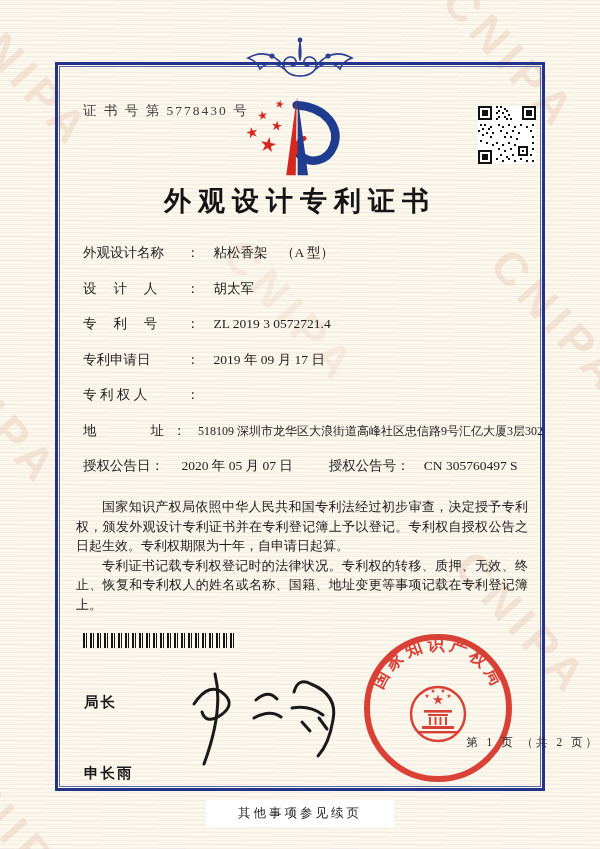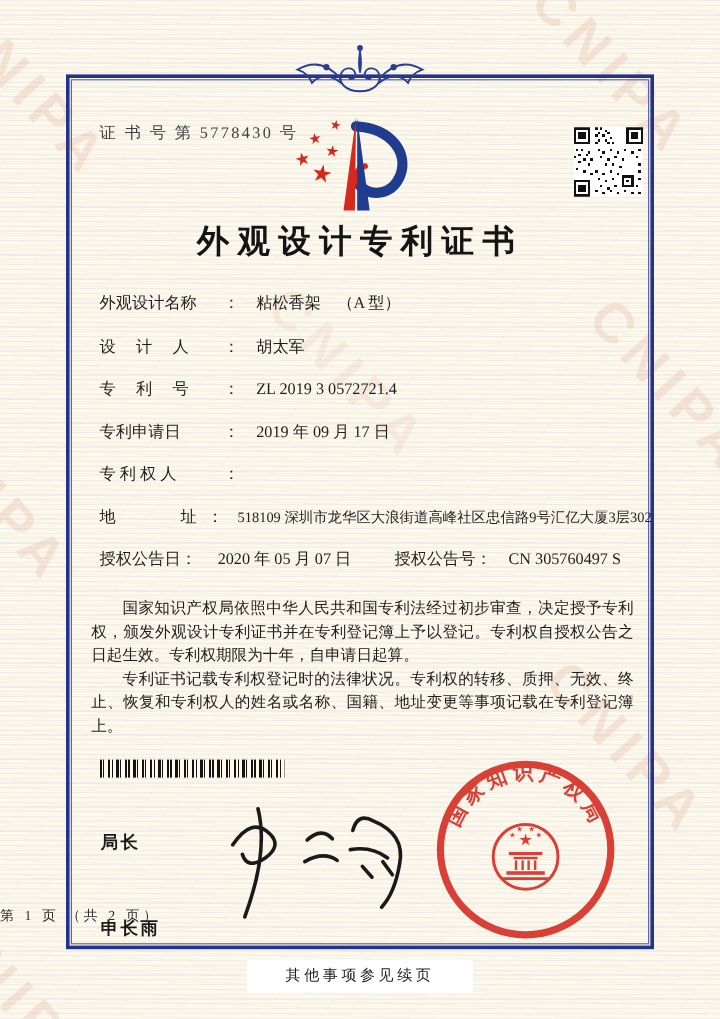--- a/index.html
+++ b/index.html
@@ -85,21 +85,21 @@
   .issuer-name  { top:721px;margin-top:43px; }
   .signature { position:absolute; left:176px; top:664px; width:165px; height:110px; }
 
   .seal { position:absolute; left:360px; top:630px; width:156px; height:156px; }
   .seal-date {
     position:absolute; left:363px; top:737px; width:150px; text-align:center;
     font-size:13px; color:#151515; font-weight:bold; letter-spacing:1px;
   }
 
   .page-info {
-    position:absolute; left:0; top:756px; width:600px; text-align:left;
+    position:absolute; left:0; top:735px; width:600px; text-align:right;
     font-size:11.5px; letter-spacing:3px; color:#2b2b2b;
   }
   .foot-note {
     position:absolute; left:50%; top:800px; transform:translateX(-50%);
     background:#ffffff; padding:5px 32px;
     font-size:12.5px; letter-spacing:3px; color:#1c1c1c;
   }
 </style>
 </head>
 <body>

